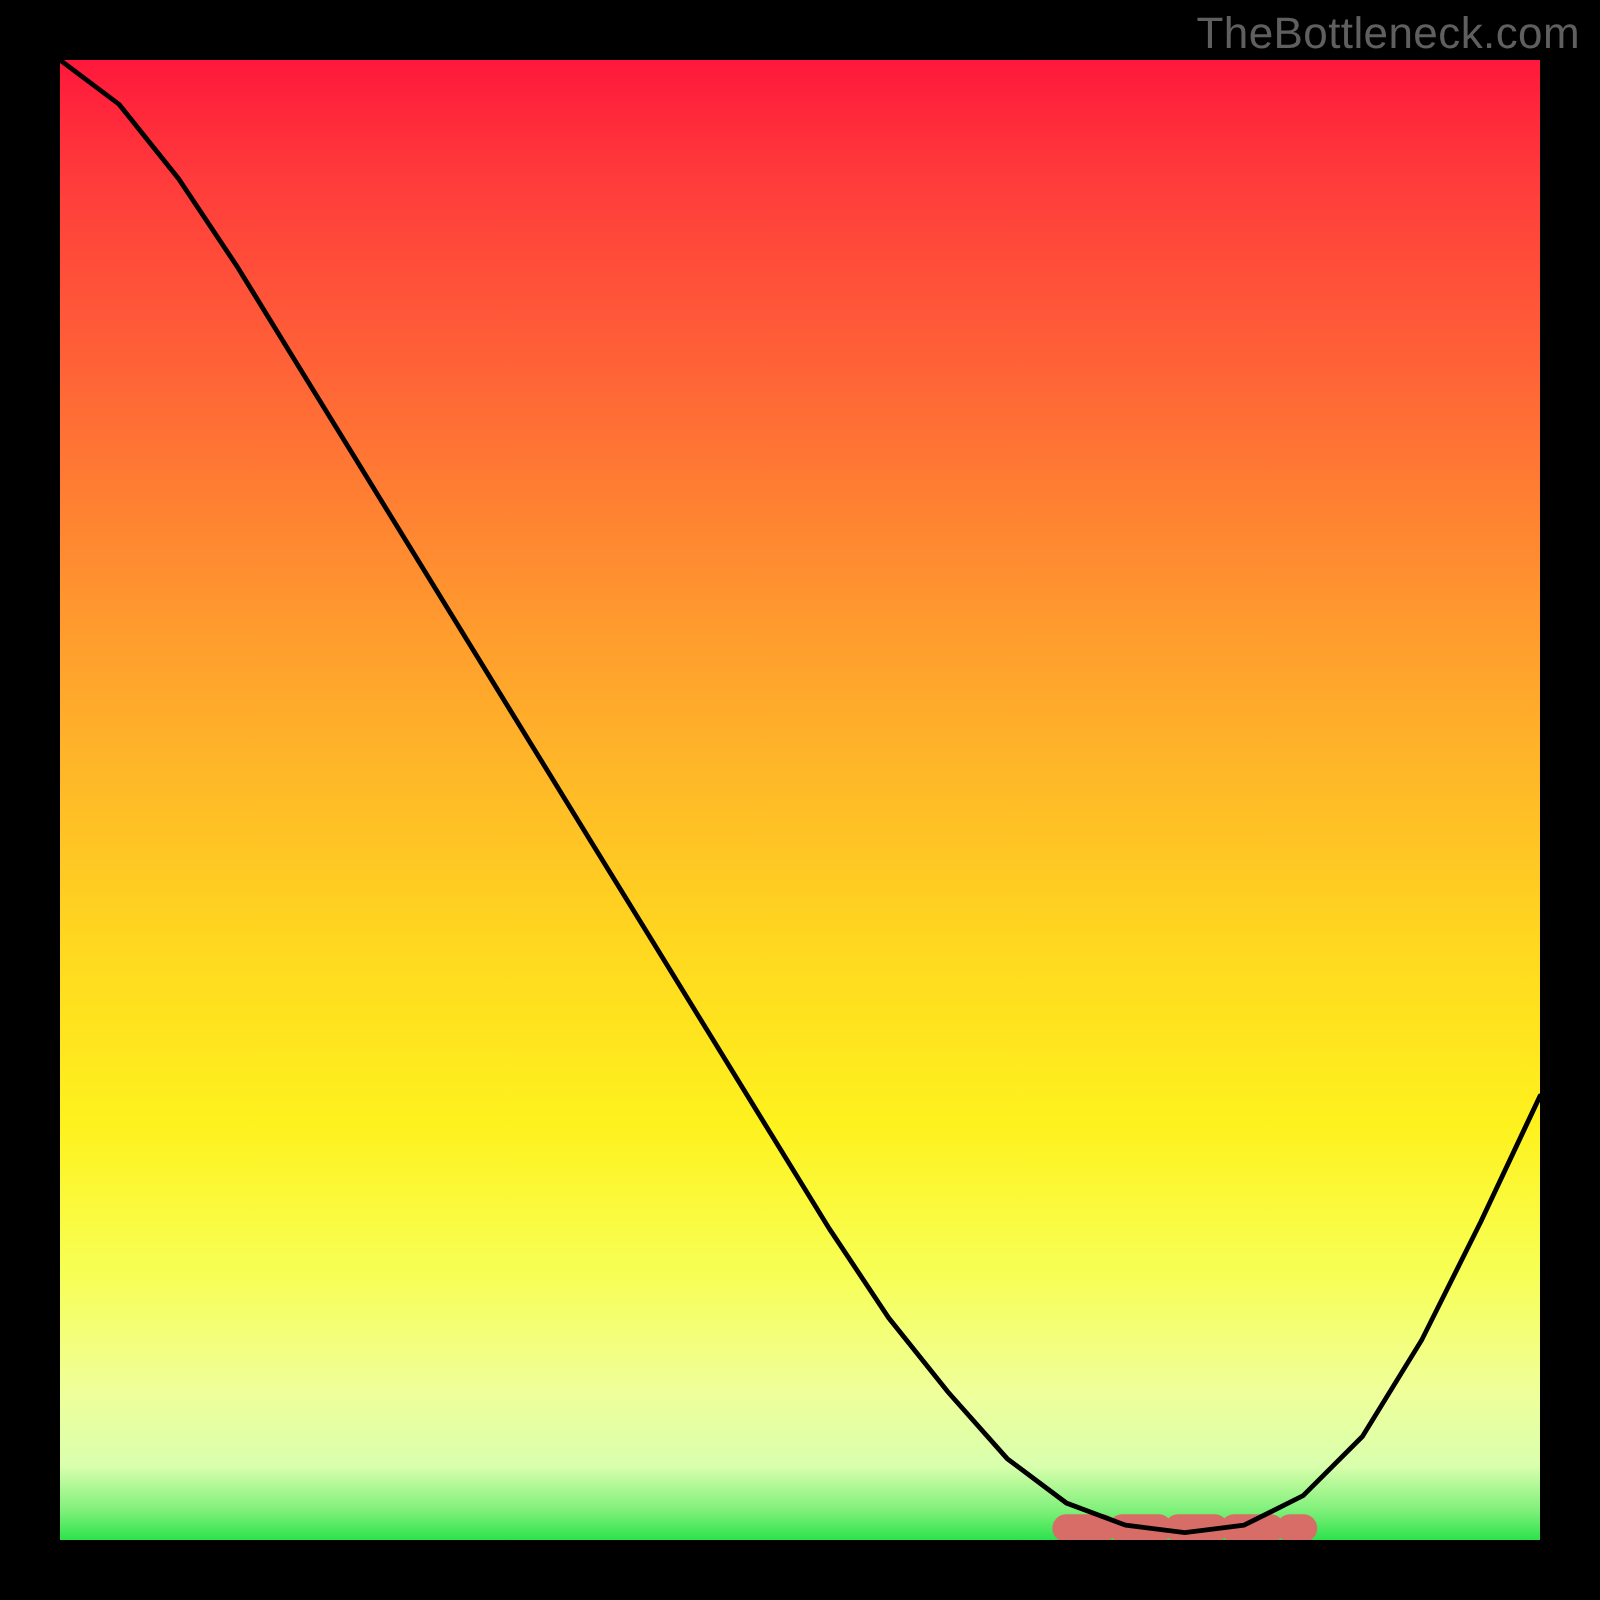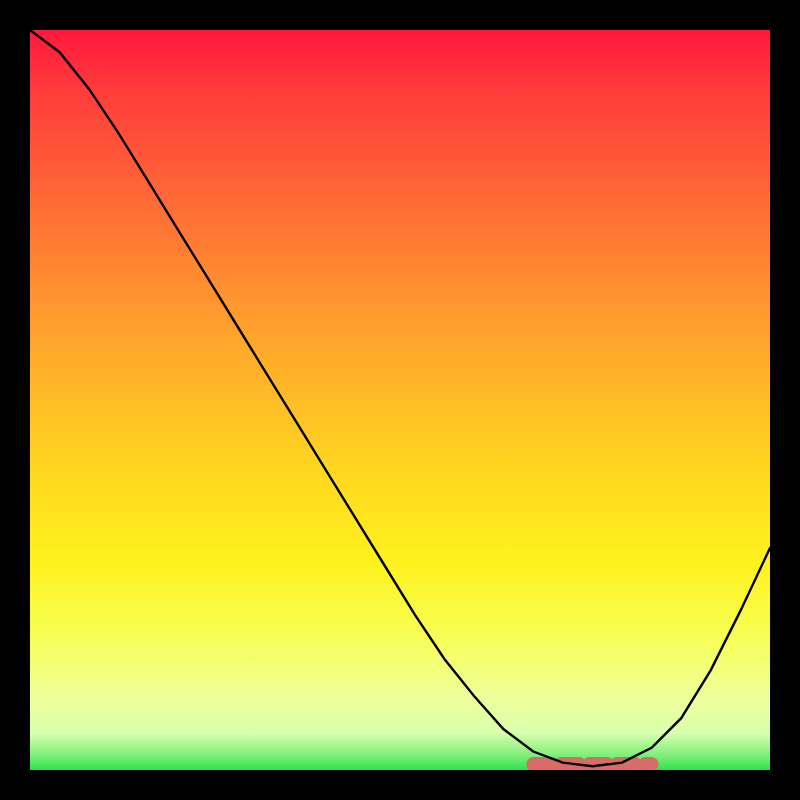--- a/index.html
+++ b/index.html
@@ -79,20 +79,21 @@
     stroke: #000;
     stroke-width: 2.4;
     stroke-linecap: round;
   }
 </style>
 </head>
 <body>
 
 <div class="stage">
 
+  <div class="attribution">TheBottleneck.com</div>
 
   <div class="plot-wrap">
     <div class="plot">
       <div class="gradient"></div>
 
       <svg class="layer beads" viewBox="0 0 740 740" preserveAspectRatio="none">
         <path id="beads-path" d="M503.20 734.08 L621.60 734.08"></path>
       </svg>
 
       <svg class="layer curve" viewBox="0 0 740 740" preserveAspectRatio="none">

